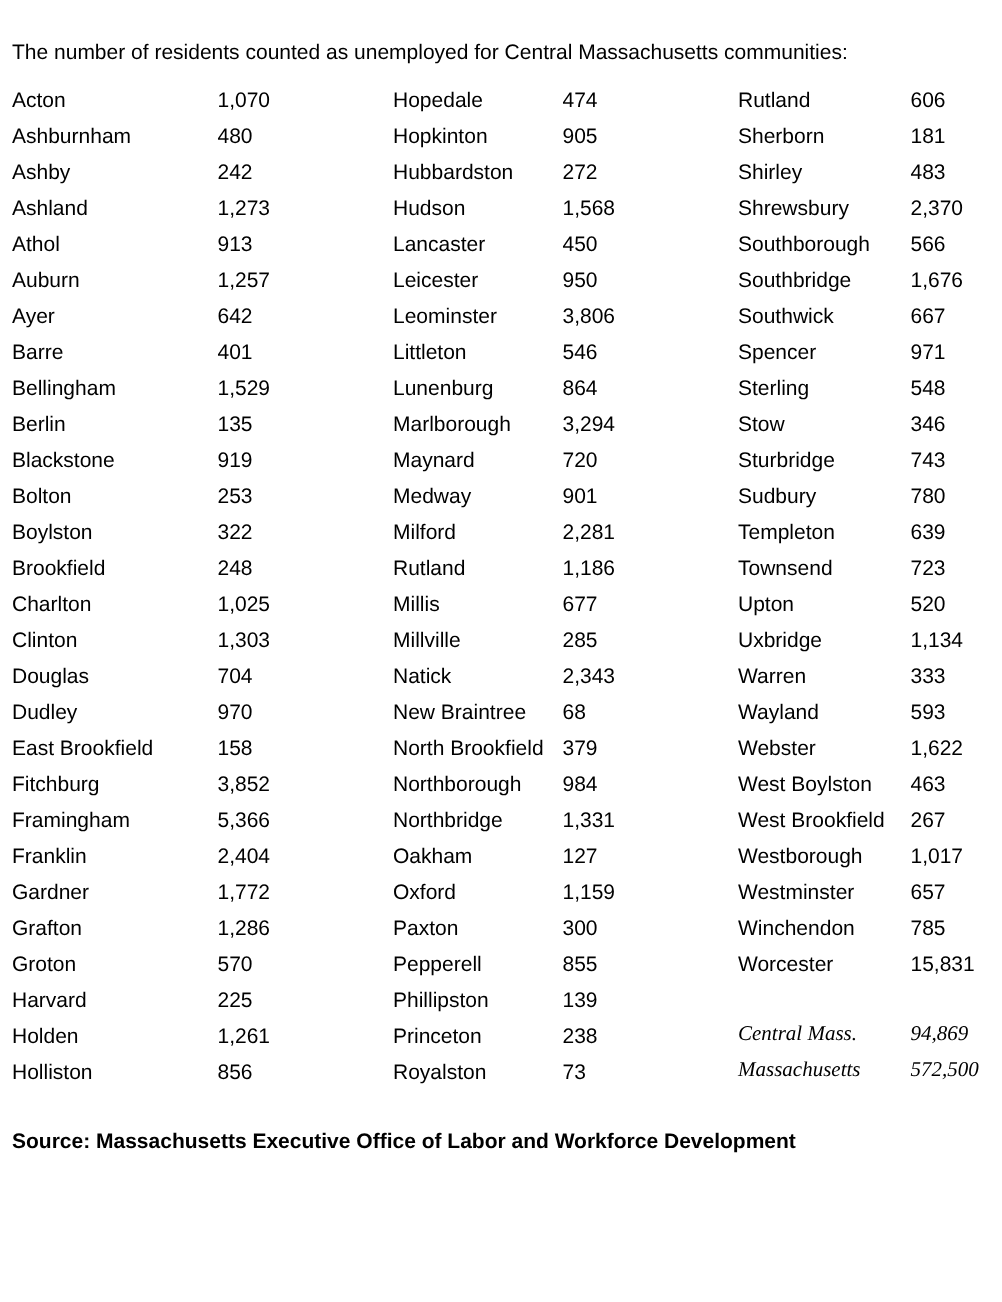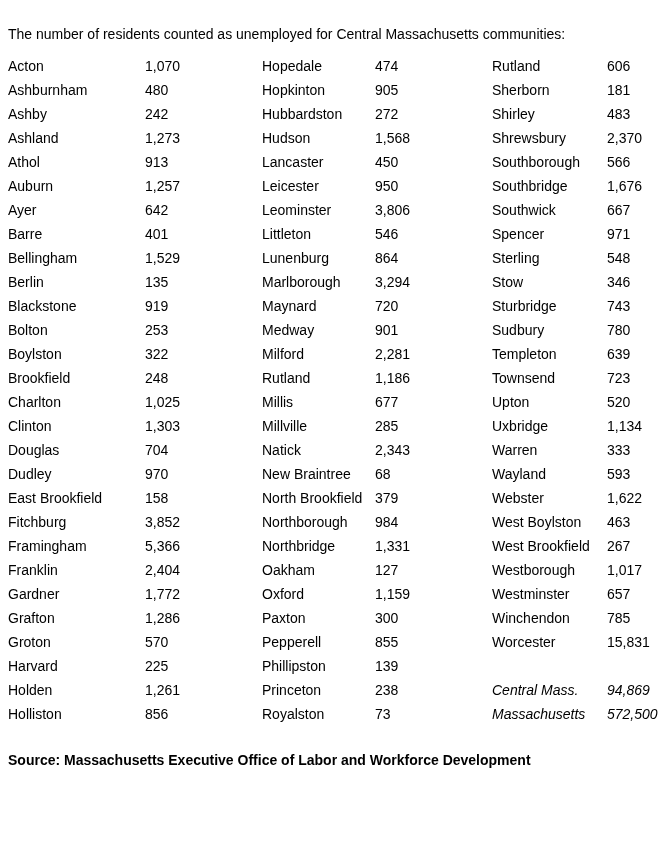--- a/index.html
+++ b/index.html
@@ -34,20 +34,21 @@
     height: 24px;
     align-items: center;
     font-size: 14px;
   }
   .cell {
     white-space: nowrap;
     overflow: visible;
   }
   .cell.italic {
     font-style: italic;
+    font-family: Liberation Serif, serif;
   }
   .source {
     margin-top: 26px;
     font-size: 14px;
     line-height: 16px;
     white-space: nowrap;
     font-weight: bold;
   }
 </style>
 </head>

